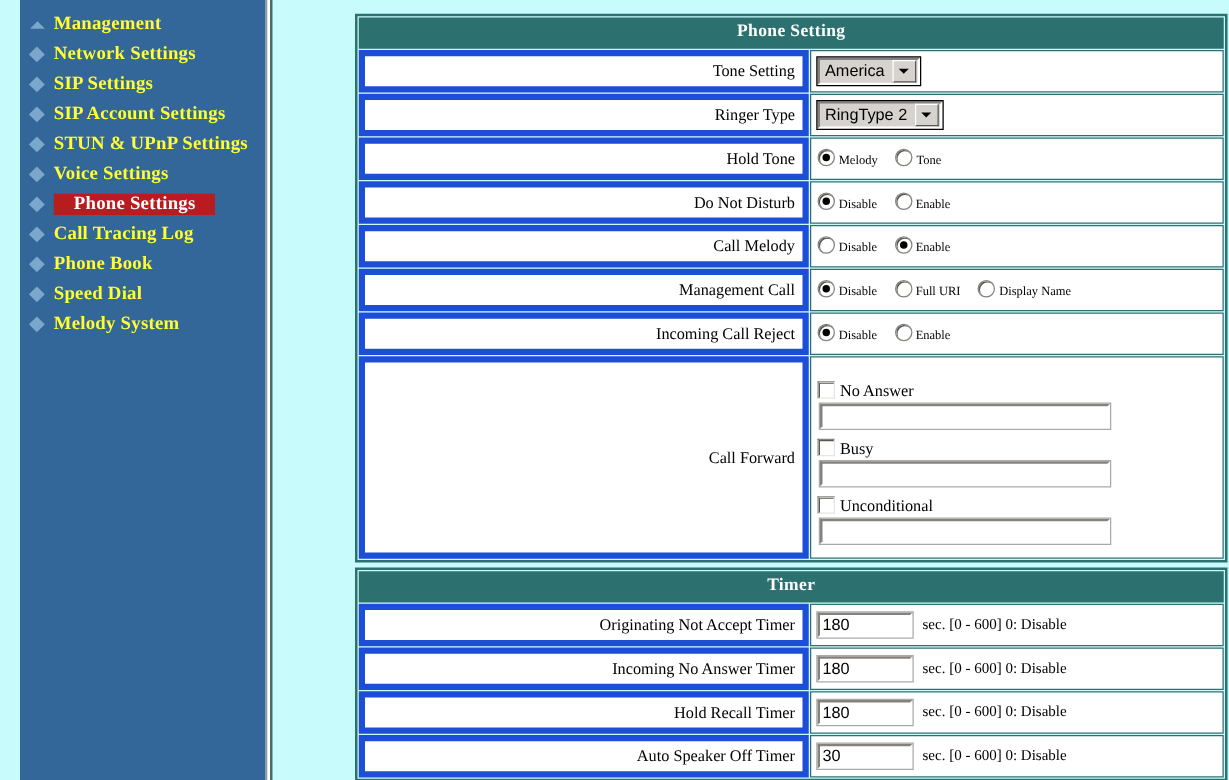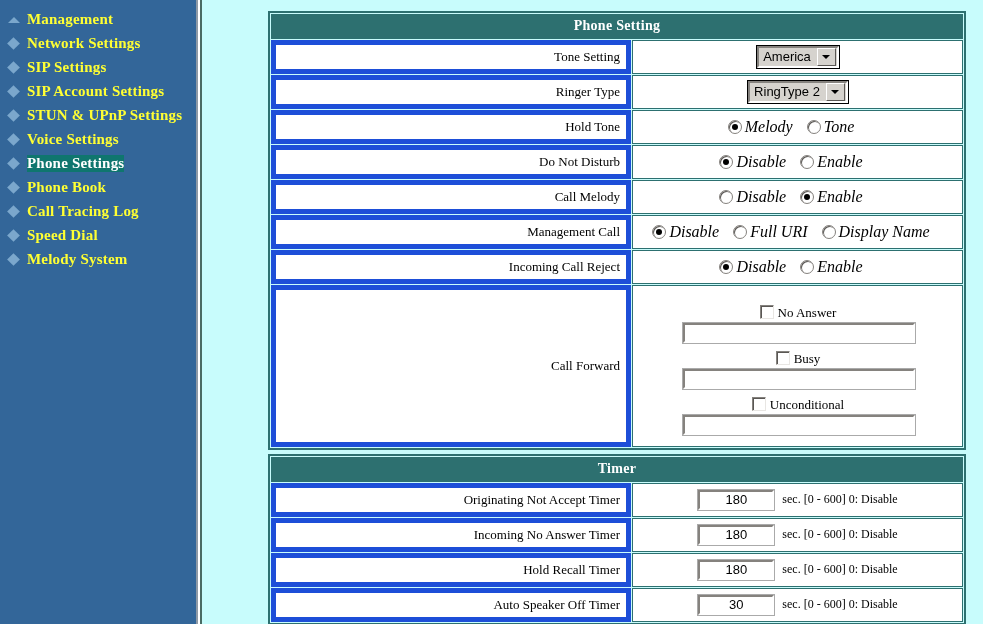--- a/index.html
+++ b/index.html
@@ -23,20 +23,21 @@
   }
 
   
   .sidebar {
     width: 196px;
     height: 624px;
     background: #336699;
     box-sizing: border-box;
     padding: 7px 0 0 0;
     flex: 0 0 auto;
+    margin-left: 16px;
   }
   .nav-item {
     display: flex;
     align-items: center;
     height: 24px;
     padding-left: 8px;
     white-space: nowrap;
   }
   .bullet {
     width: 13px;
@@ -67,22 +68,22 @@
   }
   .nav-label {
     color: #ffff33;
     font-family: "Liberation Serif", serif;
     font-size: 15px;
     font-weight: bold;
     letter-spacing: 0.2px;
   }
   .nav-item.selected .nav-label {
     color: #ffffff;
-    background: #0f766e;
-    padding: 0 0;
+    background: #b91c1c;
+    padding: 0 16px;
   }
 
   
   .divider {
     width: 14px;
     height: 624px;
     flex: 0 0 auto;
     background: #c8fcfc;
     position: relative;
   }
@@ -121,21 +122,21 @@
     border: 5px solid #1d4ed8;
     text-align: right;
     padding: 4px 6px 4px 4px;
     width: 340px;
     font-size: 13px;
     white-space: nowrap;
   }
   .sec-table td.val {
     background: #ffffff;
     border: 1px solid #2d7070;
-    text-align: center;
+    text-align: left;
     padding: 3px 4px 3px 5px;
     font-size: 13px;
     white-space: nowrap;
   }
 
   
   .w-select {
     display: inline-flex;
     align-items: center;
     background: #d6d3ce;
@@ -224,21 +225,21 @@
     background: #ffffff;
     border-top: 1px solid #85827e;
     border-left: 1px solid #85827e;
     border-right: 1px solid #e8e6e3;
     border-bottom: 1px solid #e8e6e3;
     box-shadow: inset 1px 1px 0 #5a5754;
     vertical-align: -2px;
     margin-right: 4px;
   }
   .radio-group { margin-right: 14px; display: inline-block; }
-  .radio-group .rl { font-size: 16px; font-style: italic; }
+  .radio-group .rl { font-size: 10px; }
 
   .hint { font-size: 12px; margin-left: 8px; }
   .hint-link { color: #24249a; font-size: 13px; margin-left: 12px; }
 
   .cf-block { padding: 20px 0 4px 2px; }
   .cf-label { font-size: 13px; }
   .cf-row { margin-bottom: 2px; }
   .cf-input { margin: 2px 0 8px 2px; }
 
   .btn-bar {
@@ -293,27 +294,27 @@
       <div class="nav-item selected">
         <span class="bullet">
           <i></i>
         </span>
         <span class="nav-label">Phone Settings</span>
       </div>
       <div class="nav-item">
         <span class="bullet">
           <i></i>
         </span>
+        <span class="nav-label">Call Tracing Log</span>
+      </div>
+      <div class="nav-item">
+        <span class="bullet">
+          <i></i>
+        </span>
         <span class="nav-label">Phone Book</span>
-      </div>
-      <div class="nav-item">
-        <span class="bullet">
-          <i></i>
-        </span>
-        <span class="nav-label">Call Tracing Log</span>
       </div>
       <div class="nav-item">
         <span class="bullet">
           <i></i>
         </span>
         <span class="nav-label">Speed Dial</span>
       </div>
       <div class="nav-item">
         <span class="bullet">
           <i></i>

